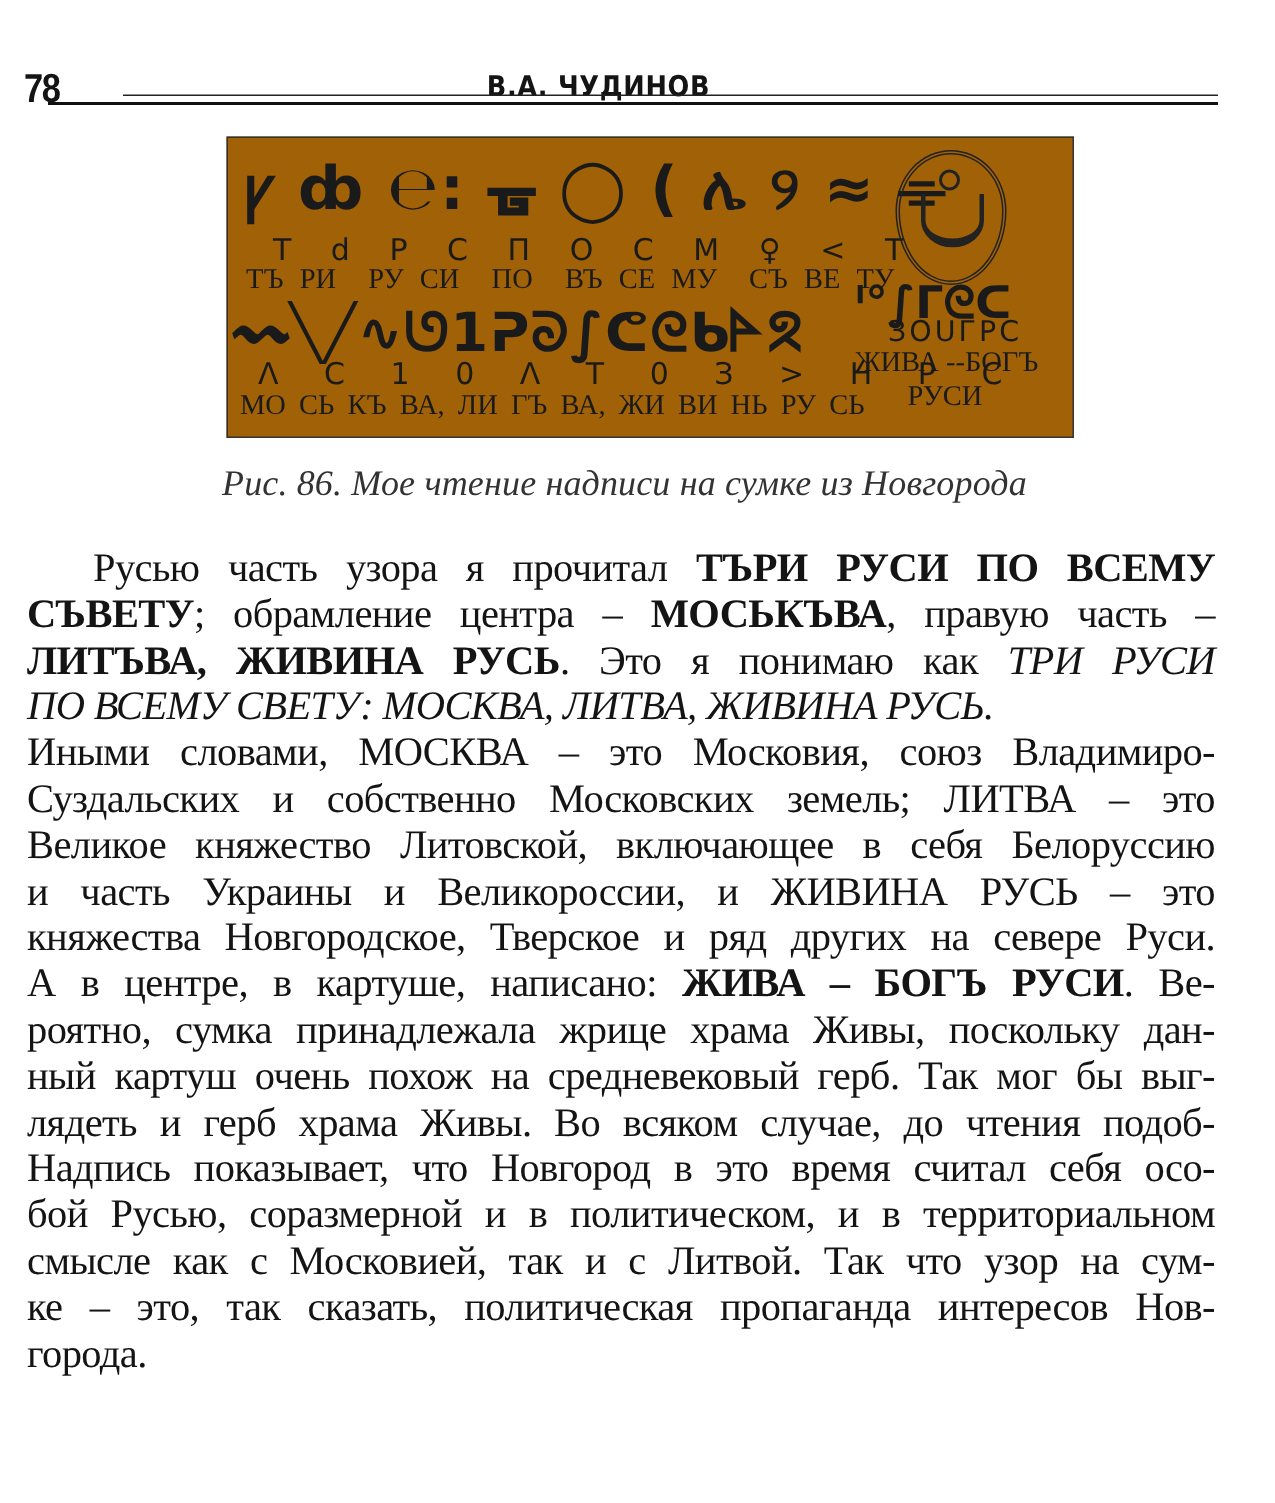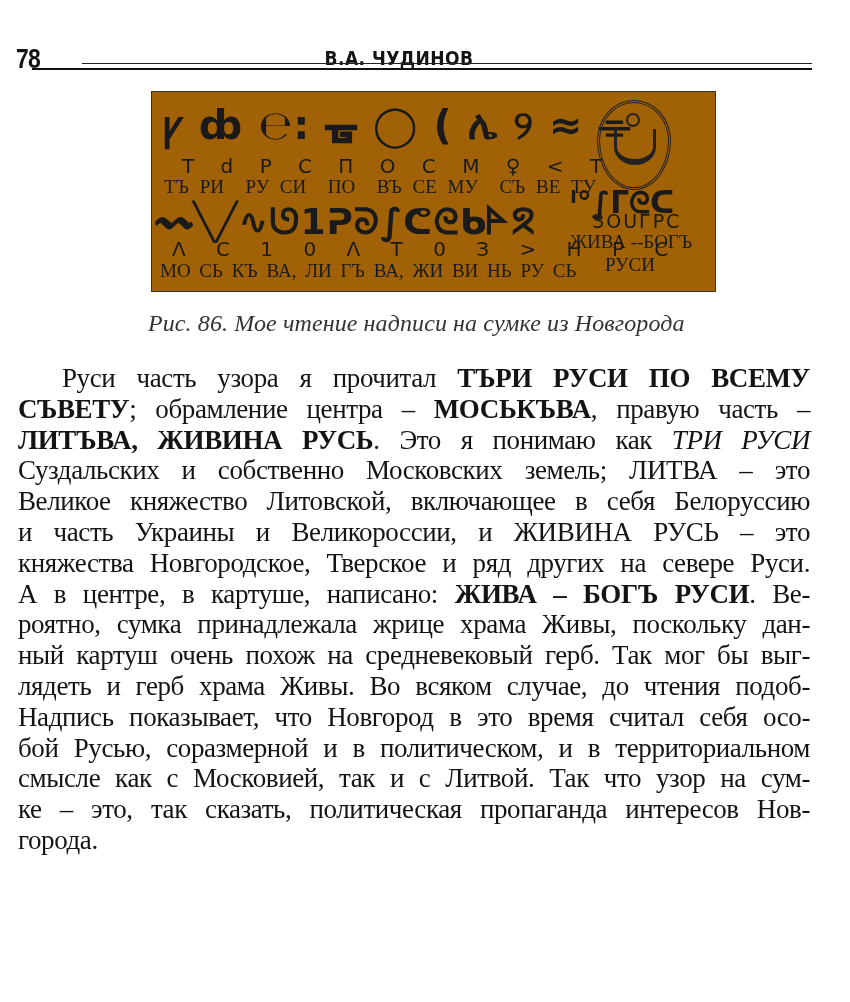--- a/index.html
+++ b/index.html
@@ -90,23 +90,25 @@
   <div class="glyph-row reading-bot">МО СЬ КЪ ВА, ЛИ ГЪ ВА, ЖИ ВИ НЬ РУ СЬ</div>
   <div class="glyph-row glyphs-right">ᑊ°∫ᒥᘓᑕ</div>
   <div class="glyph-row letters-right">ЗОUГРС</div>
   <div class="glyph-row reading-right1">ЖИВА --БОГЪ</div>
   <div class="glyph-row reading-right2">РУСИ</div>
 </div>
 
 <div class="caption">Рис. 86. Мое чтение надписи на сумке из Новгорода</div>
 
 <div class="body-text" id="body-text">
-    <span class="line indent"><span>Руси часть узора я прочитал </span><span class="b">ТЪРИ РУСИ ПО ВСЕМУ</span></span>
+    <span class="line indent"><span>Русью часть узора я прочитал </span><span class="b">ТЪРИ РУСИ ПО ВСЕМУ</span></span>
     <span class="line"><span class="b">СЪВЕТУ</span><span>; обрамление центра  – </span><span class="b">МОСЬКЪВА</span><span>, правую часть  –</span></span>
     <span class="line"><span class="b">ЛИТЪВА, ЖИВИНА РУСЬ</span><span>. Это я понимаю как </span><span class="i">ТРИ РУСИ</span></span>
+    <span class="line last"><span class="i">ПО ВСЕМУ СВЕТУ: МОСКВА, ЛИТВА, ЖИВИНА РУСЬ.</span></span>
+    <span class="line"><span>Иными словами, МОСКВА  – это Московия, союз Владимиро-</span></span>
     <span class="line"><span>Суздальских и собственно Московских земель; ЛИТВА  – это</span></span>
     <span class="line"><span>Великое княжество Литовской, включающее в себя Белоруссию</span></span>
     <span class="line"><span>и часть Украины и Великороссии, и ЖИВИНА РУСЬ  – это</span></span>
     <span class="line"><span>княжества Новгородское, Тверское и ряд других на севере Руси.</span></span>
     <span class="line"><span>А в центре, в картуше, написано: </span><span class="b">ЖИВА  – БОГЪ РУСИ</span><span>. Ве-</span></span>
     <span class="line"><span>роятно, сумка принадлежала жрице храма Живы, поскольку дан-</span></span>
     <span class="line"><span>ный картуш очень похож на средневековый герб. Так мог бы выг-</span></span>
     <span class="line"><span>лядеть и герб храма Живы. Во всяком случае, до чтения подоб-</span></span>
     <span class="line"><span>Надпись показывает, что Новгород в это время считал себя осо-</span></span>
     <span class="line"><span>бой Русью, соразмерной и в политическом, и в территориальном</span></span>

